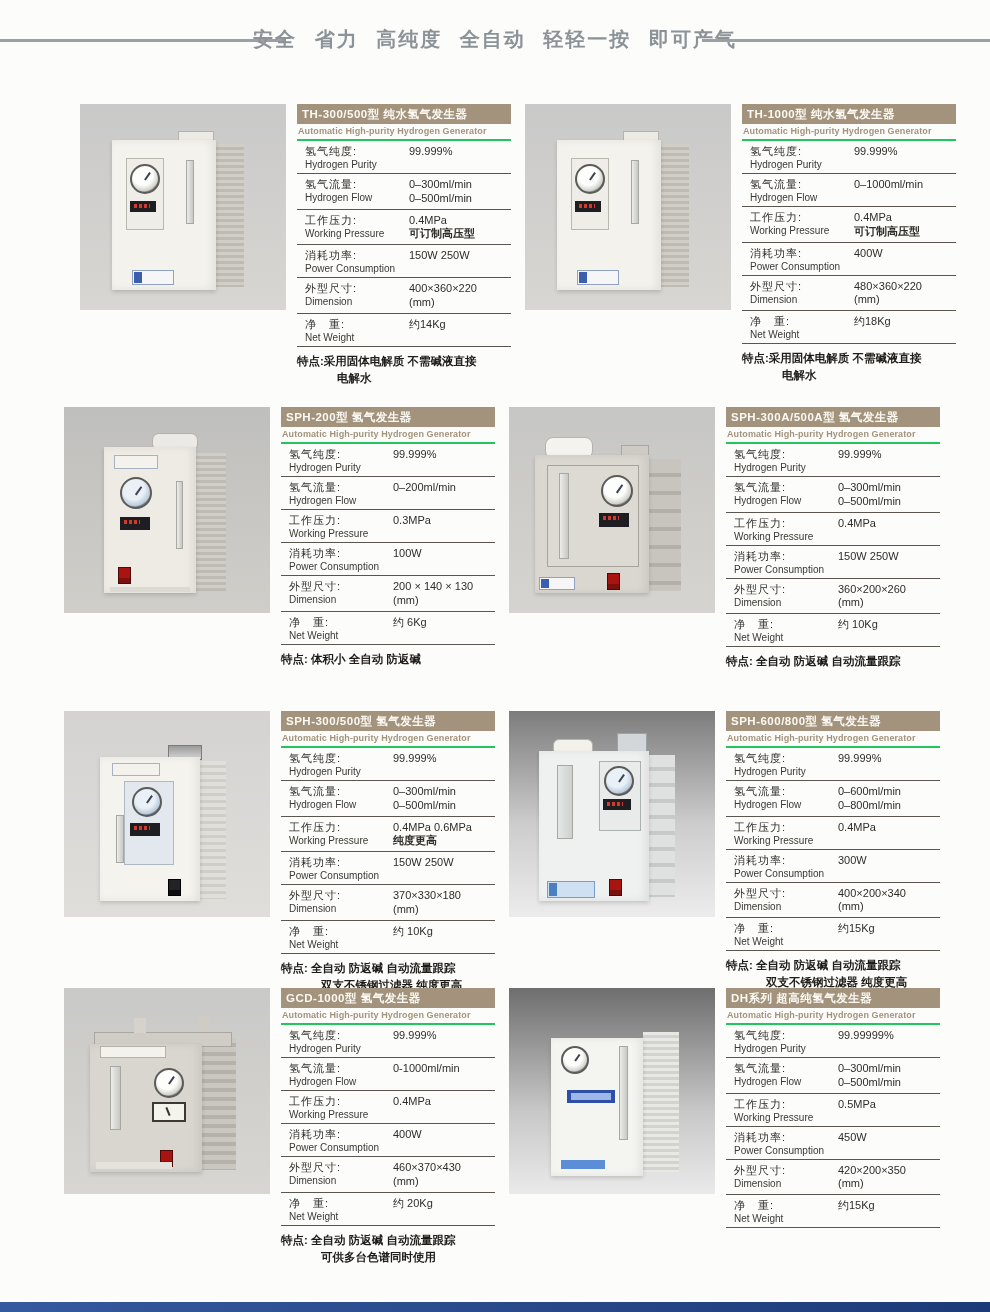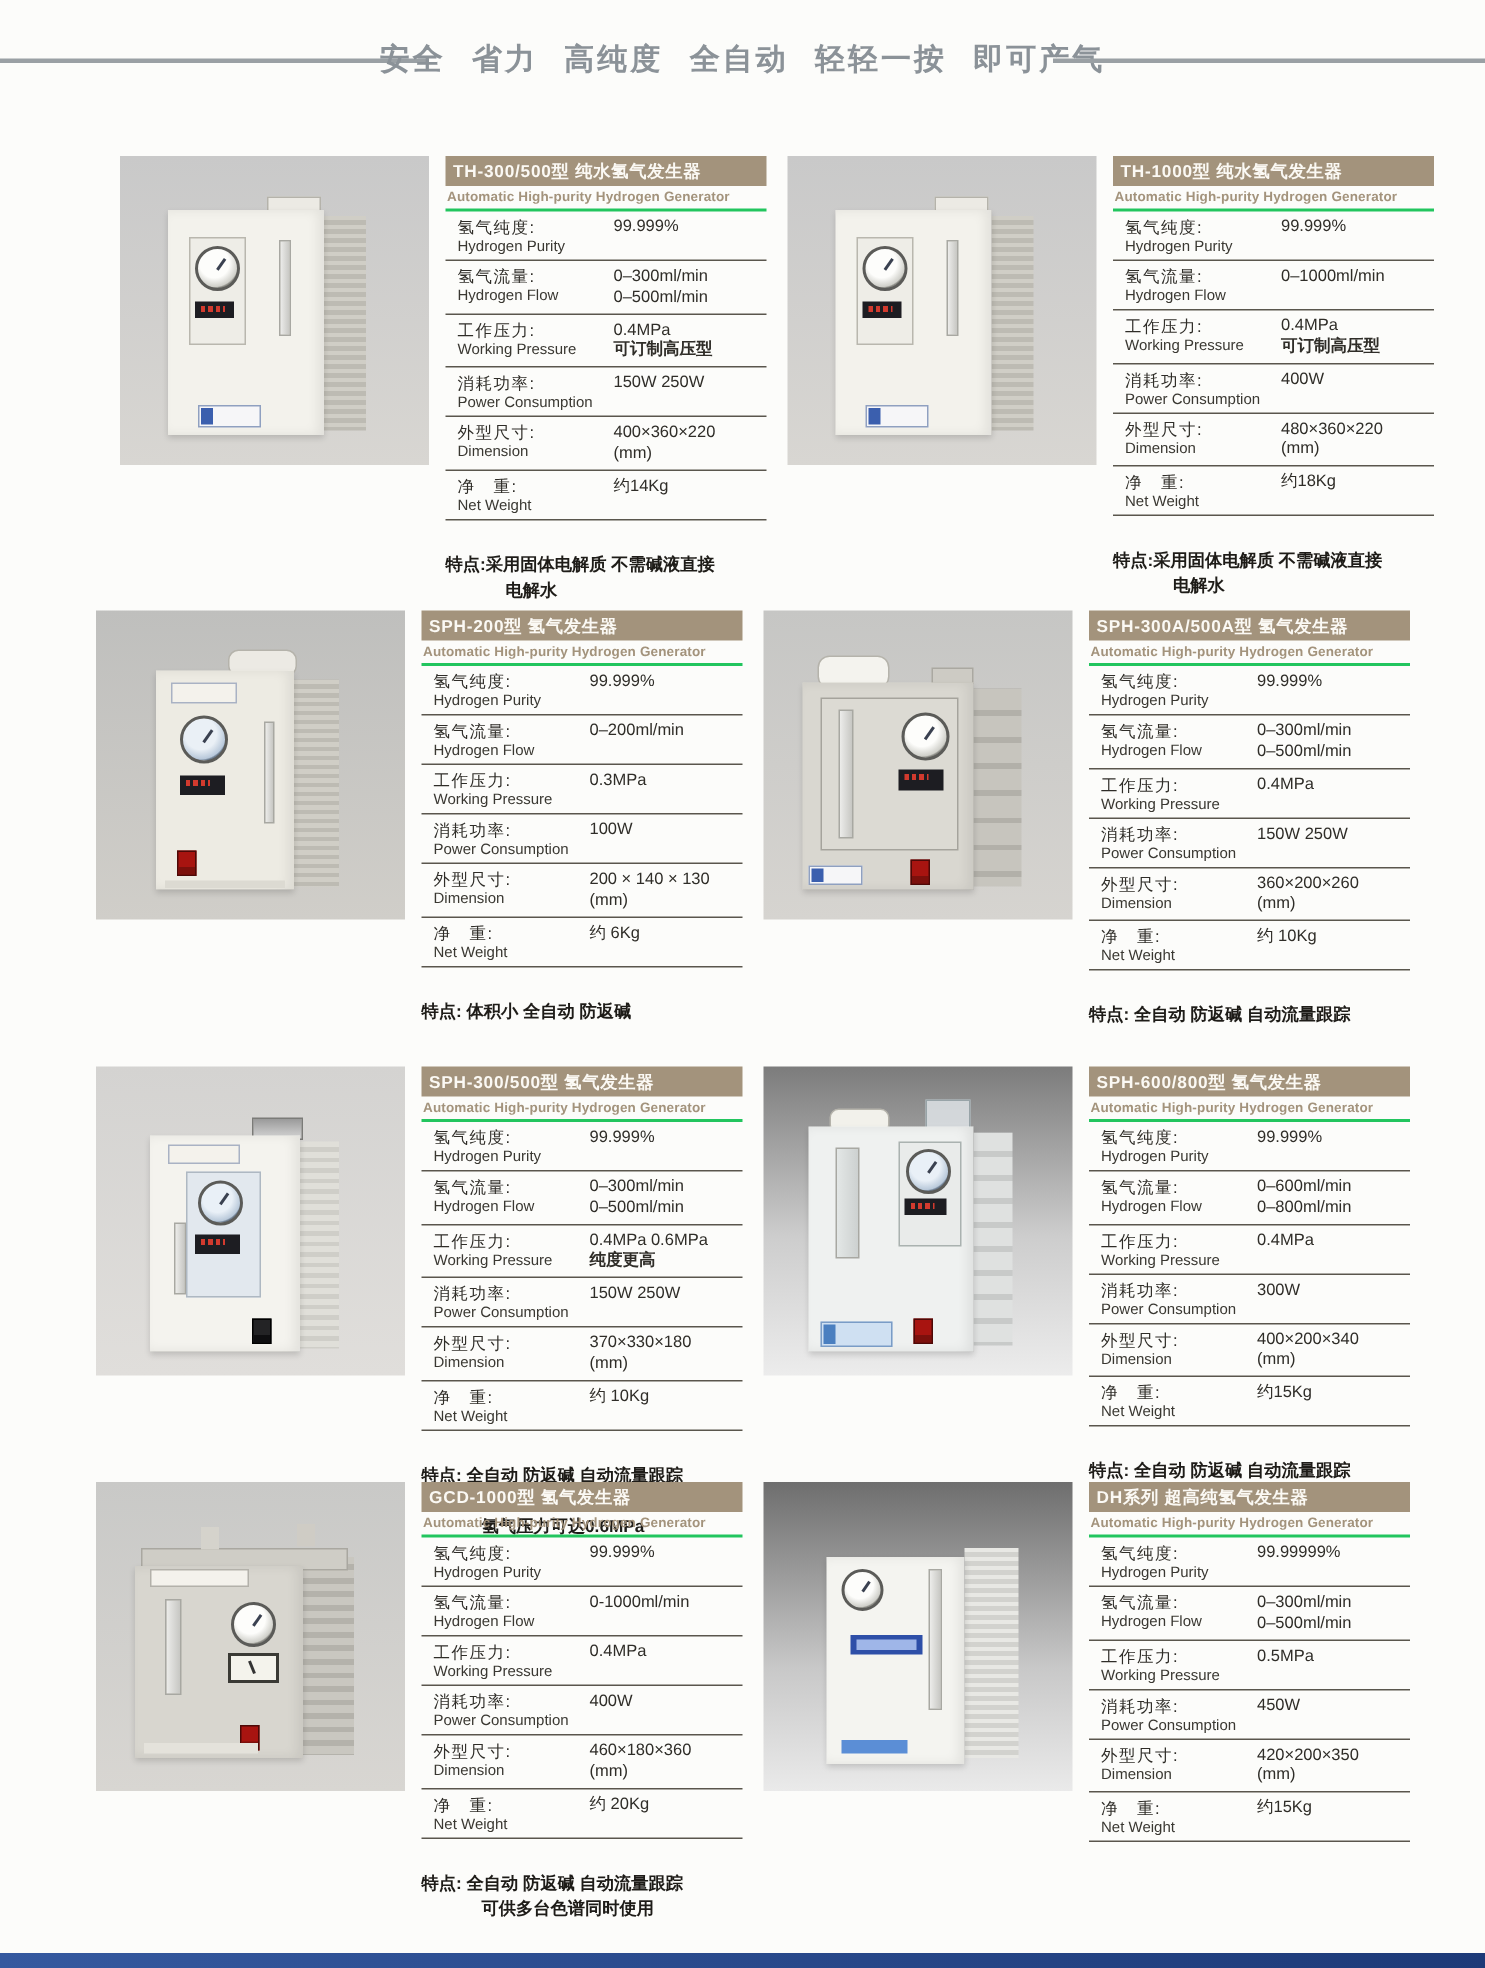--- a/index.html
+++ b/index.html
@@ -29,21 +29,21 @@
   .spec-subtitle{color:#a3937c;font-size:9px;font-weight:bold;padding:2px 1px 3px;
                  border-bottom:2px solid #22c55e;letter-spacing:.1px;white-space:nowrap;}
   .spec-row{display:flex;border-bottom:1.5px solid #5a564d;padding:3px 0 3px 8px;}
   .lbl{width:104px;flex:none;}
   .lbl-cn{font-size:11px;color:#2f2d28;letter-spacing:1px;}
   .lbl-en{font-size:10px;color:#3a3832;}
   .val{flex:1;font-size:11px;color:#2f2d28;padding-top:1px;}
   .v1,.v2{line-height:1.25;}
   .v2:empty{display:none;}
   .v2.cjk{font-weight:bold;}
-  .features{margin-top:22px;font-size:11.5px;font-weight:bold;color:#1e1c18;line-height:1.5;}
+  .features{margin-top:6px;font-size:11.5px;font-weight:bold;color:#1e1c18;line-height:1.5;}
   .feature-line:empty{display:none;}
   .feature-line:not(:first-child){padding-left:40px;}
 
   
   .photo{position:relative;width:206px;height:206px;flex:none;overflow:hidden;
          background:linear-gradient(180deg,#c9c9c9,#d8d6d2);}
   .photo>div{position:absolute;}
   .m-front{left:32px;top:36px;width:104px;height:150px;background:#f3f2ec;
            box-shadow:inset -4px 0 8px rgba(0,0,0,.07),0 2px 4px rgba(0,0,0,.15);}
   .m-side{left:136px;top:40px;width:28px;height:143px;
@@ -717,21 +717,21 @@
           <div class="val">
                 <div class="v1">400W</div>
                </div>
         </div>
         <div class="spec-row">
           <div class="lbl">
                 <div class="lbl-cn">外型尺寸:</div>
                <div class="lbl-en">Dimension</div>
               </div>
           <div class="val">
-                <div class="v1">460×180×360</div>
+                <div class="v1">460×370×430</div>
                <div class="v2">(mm)</div>
               </div>
         </div>
         <div class="spec-row">
           <div class="lbl">
                 <div class="lbl-cn">净　重:</div>
                <div class="lbl-en">Net Weight</div>
               </div>
           <div class="val">
                 <div class="v1">约 20Kg</div>

